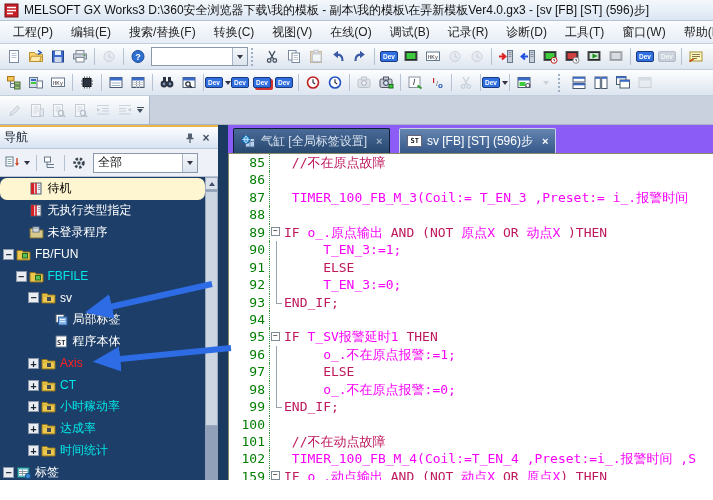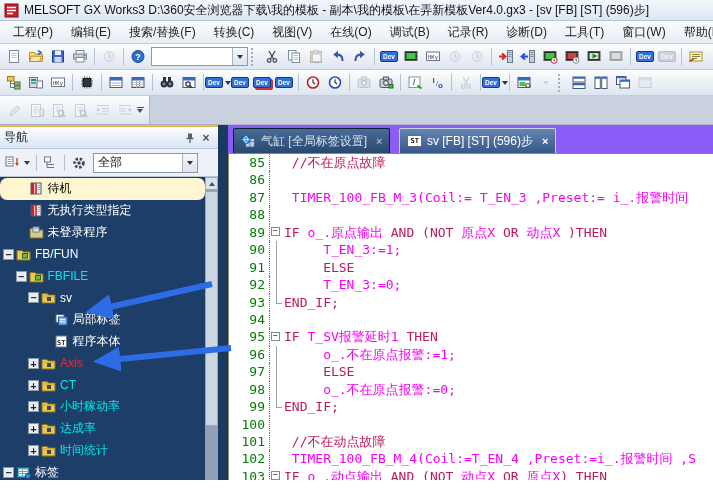--- a/index.html
+++ b/index.html
@@ -859,21 +859,21 @@
             <span class="ln">101</span>
             <span class="fold"></span>
             <span class="ctext"><span class="c-cm"> //不在动点故障</span></span>
           </div>
           <div class="cline">
             <span class="ln">102</span>
             <span class="fold"></span>
             <span class="ctext"><span class="c-id"> TIMER_100_FB_M_4(Coil:=T_EN_4 ,Preset:=i_.报警时间 ,S</span></span>
           </div>
           <div class="cline">
-            <span class="ln">103</span>
+            <span class="ln">159</span>
             <span class="fold">
               <span class="fbox">−</span>
             </span>
             <span class="ctext"><span class="c-kw">IF </span><span class="c-id">o_.动点输出 </span><span class="c-kw">AND (NOT </span><span class="c-id">动点X </span><span class="c-kw">OR </span><span class="c-id">原点X</span><span class="c-kw">) THEN</span></span>
           </div>
           <div class="cline">
             <span class="ln">104</span>
             <span class="fold m"></span>
             <span class="ctext"><span class="c-id">     T_EN_4:=1;</span></span>
           </div>

